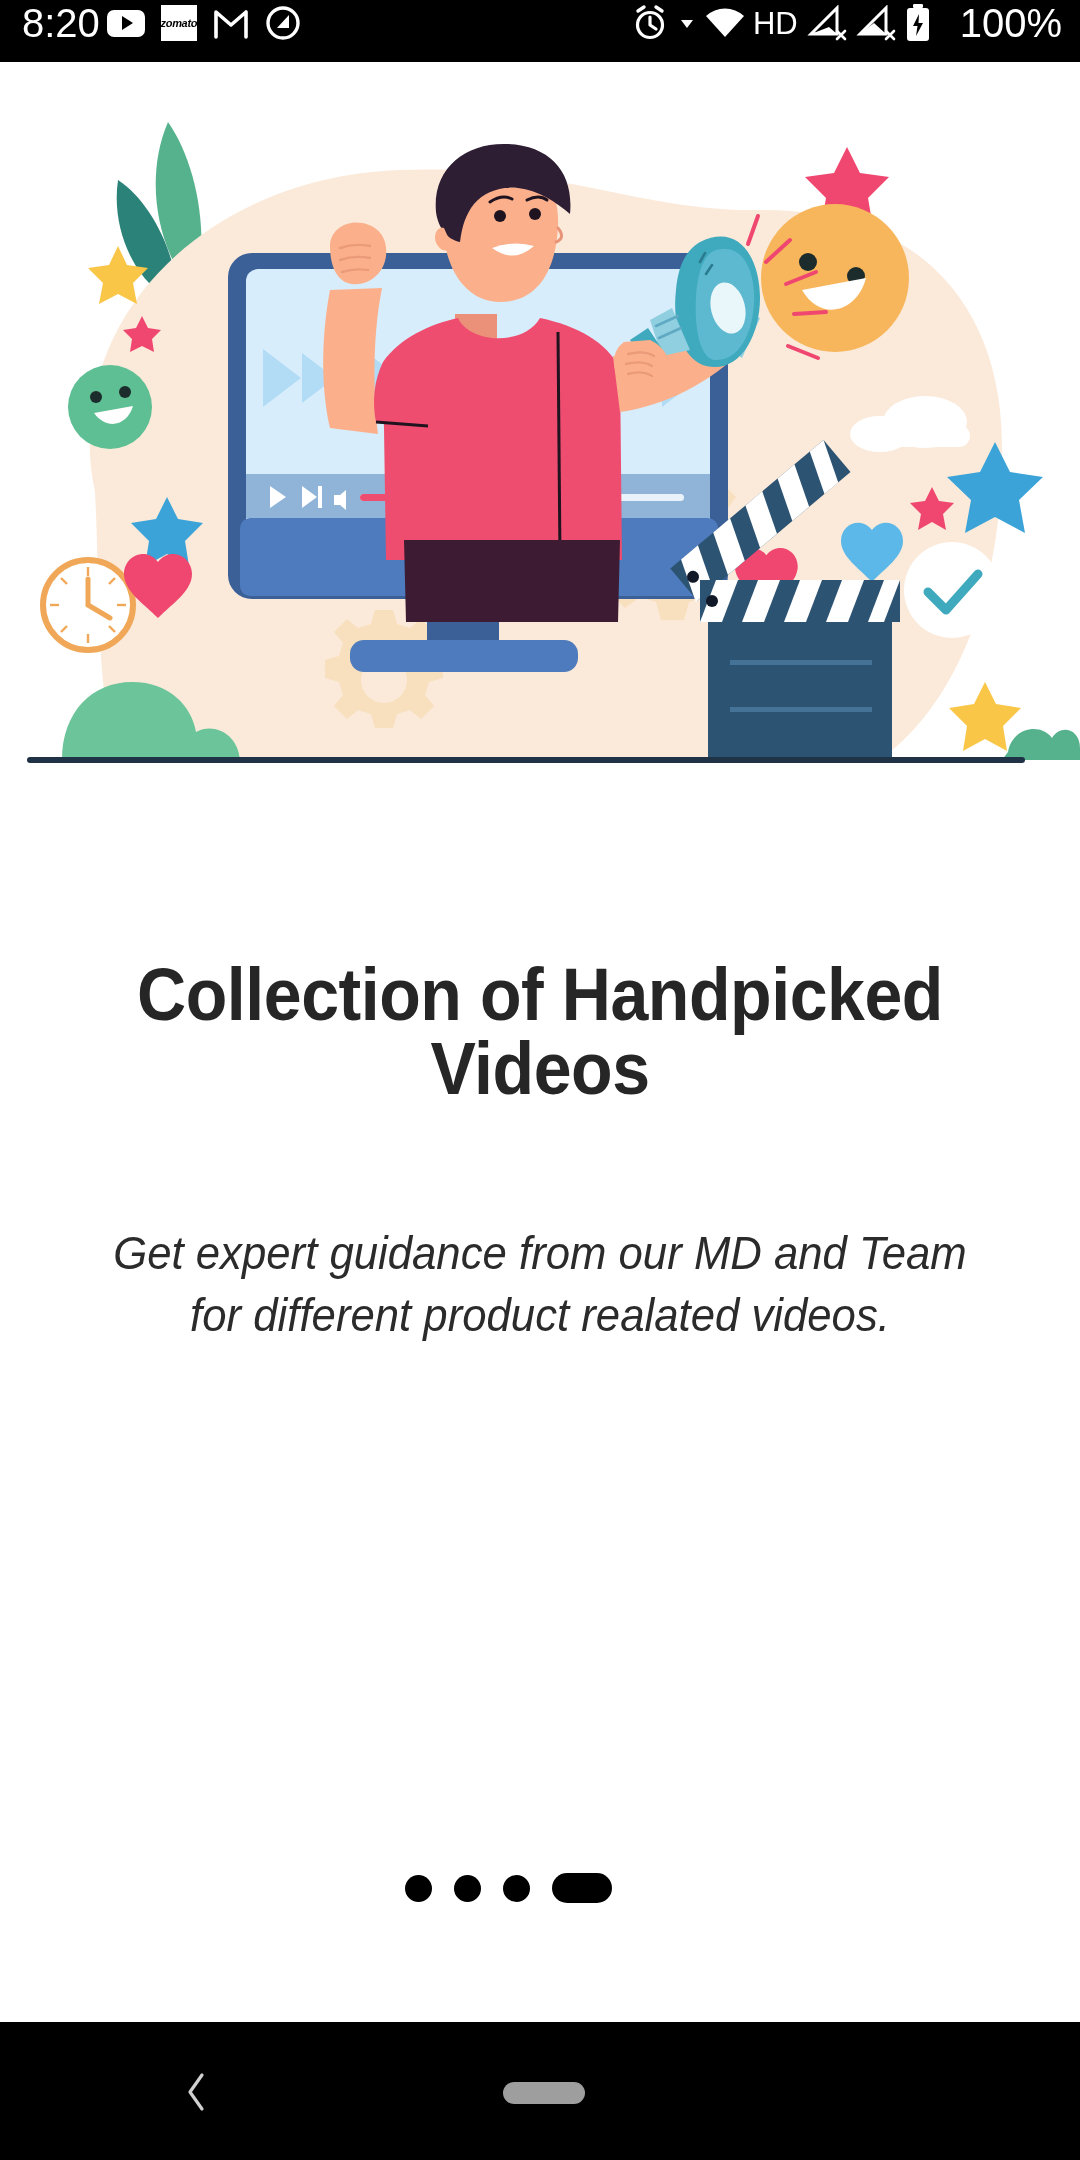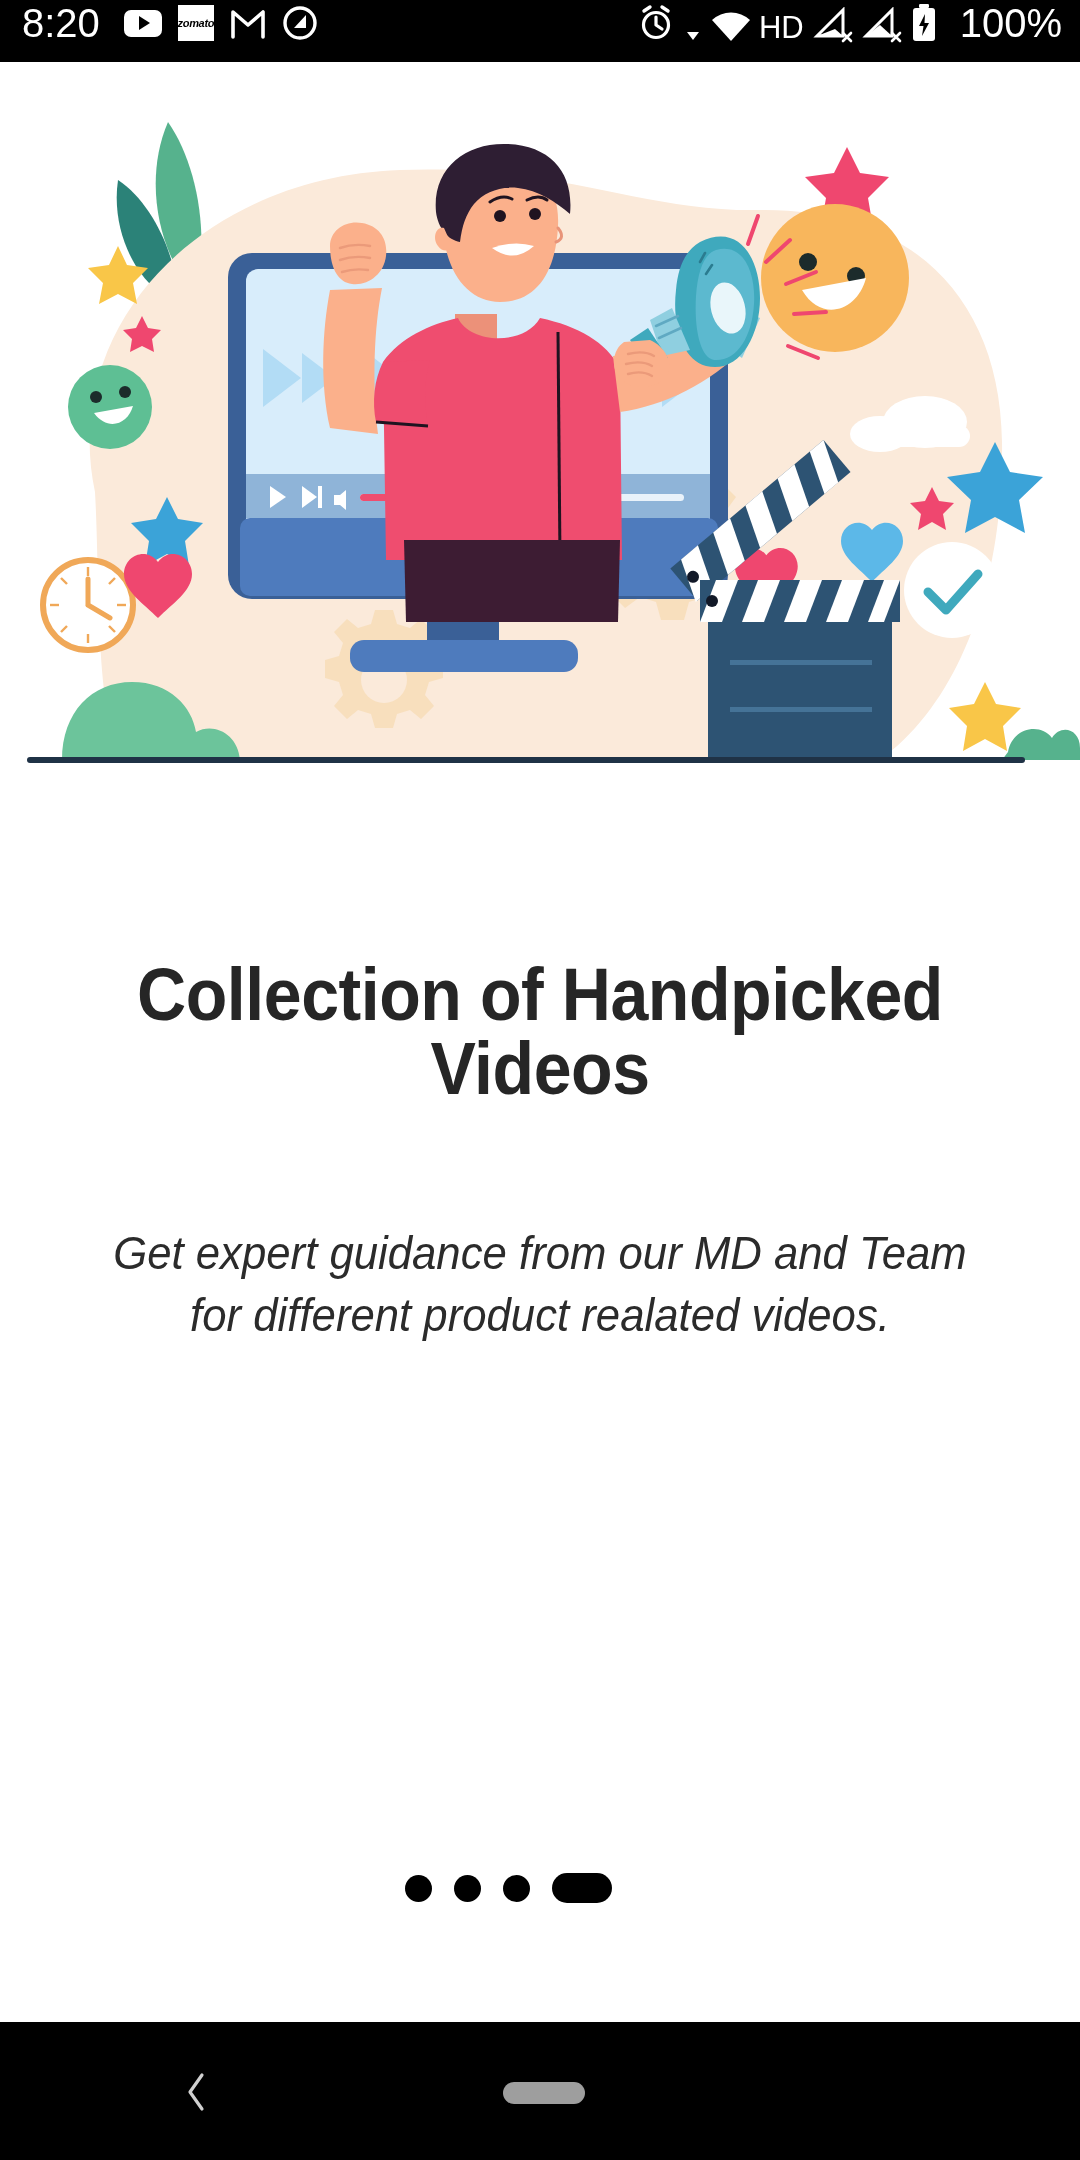--- a/index.html
+++ b/index.html
@@ -15,23 +15,23 @@
   
   .statusbar{
     position:absolute; top:0; left:0; width:1080px; height:62px;
     background:#000000; display:flex; align-items:center;
     padding:0 18px 16px 22px;
   }
   .sb-time{
     color:#ffffff; font-size:40px; font-weight:400; letter-spacing:0px;
     font-family:"Liberation Sans", sans-serif; line-height:1;
   }
-  .sb-left-icons{ display:flex; align-items:center; gap:16px; margin-left:24px; }
+  .sb-left-icons{ display:flex; align-items:center; gap:16px; margin-left:7px; }
   .sb-spacer{ flex:1; }
-  .sb-right-icons{ display:flex; align-items:flex-end; gap:9px; }
+  .sb-right-icons{ display:flex; align-items:center; gap:9px; }
   .sb-ico{ display:block; }
   .yt-badge{
     width:38px;height:27px;background:#fff;border-radius:7px;
     display:flex;align-items:center;justify-content:center;
   }
   .yt-tri{
     width:0;height:0;border-left:11px solid #000;
     border-top:7px solid transparent;border-bottom:7px solid transparent;
     margin-left:3px;
   }
@@ -42,21 +42,21 @@
   .zomato-txt{
     color:#000; font-size:11px; font-weight:bold; font-style:italic;
     font-family:"Liberation Sans", sans-serif; letter-spacing:-0.3px;
   }
   .sb-hd{
     color:#fff;font-size:31px;font-weight:400;line-height:1;
     font-family:"Liberation Sans", sans-serif; margin-left:-2px;
   }
   .sb-batt-pct{
     color:#fff;font-size:40px;font-weight:400;line-height:1;
-    font-family:"Liberation Sans", sans-serif; margin-left:14px;
+    font-family:"Liberation Sans", sans-serif; margin-left:20px;
   }
 
   
   .hero{
     position:absolute; top:62px; left:0; width:1080px; height:710px;
     overflow:hidden;
   }
   .hero svg{ display:block; width:1080px; height:710px; }
 
   

